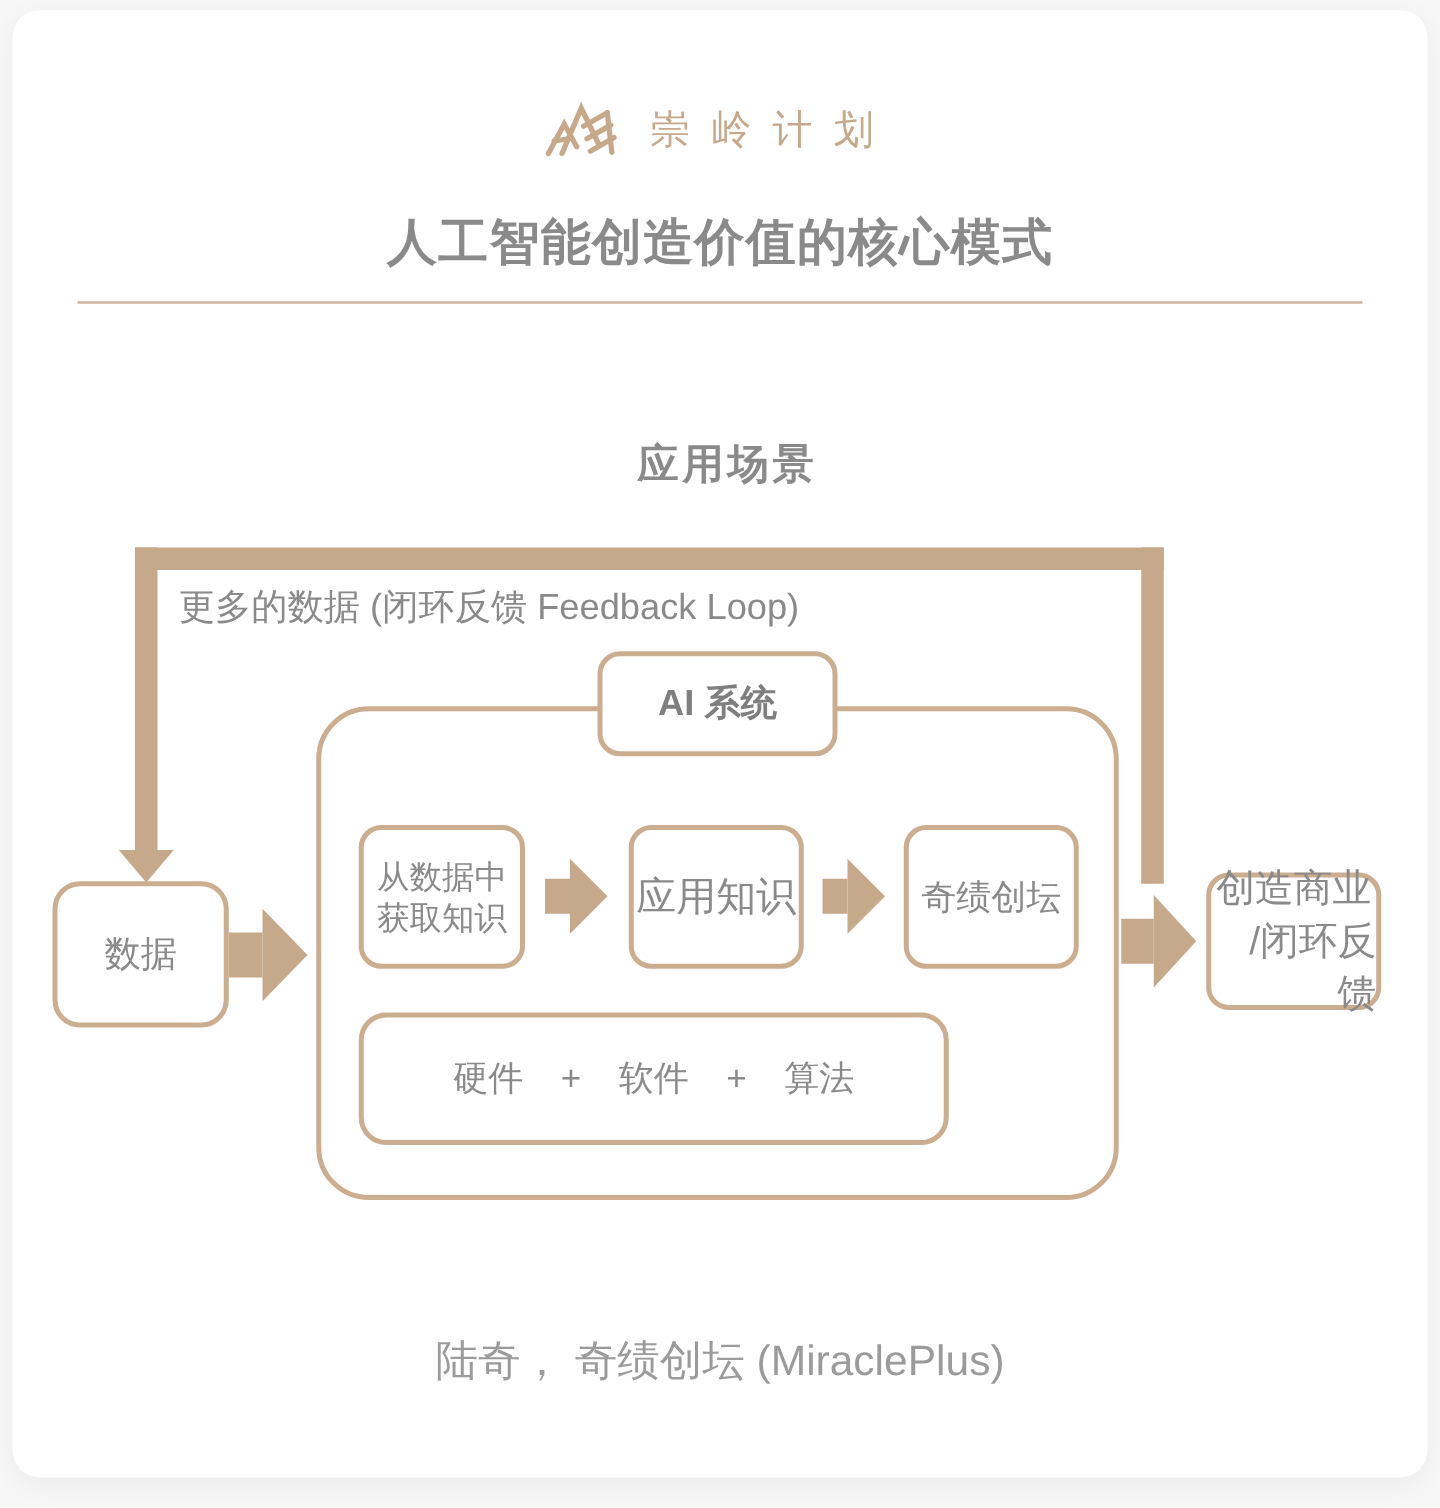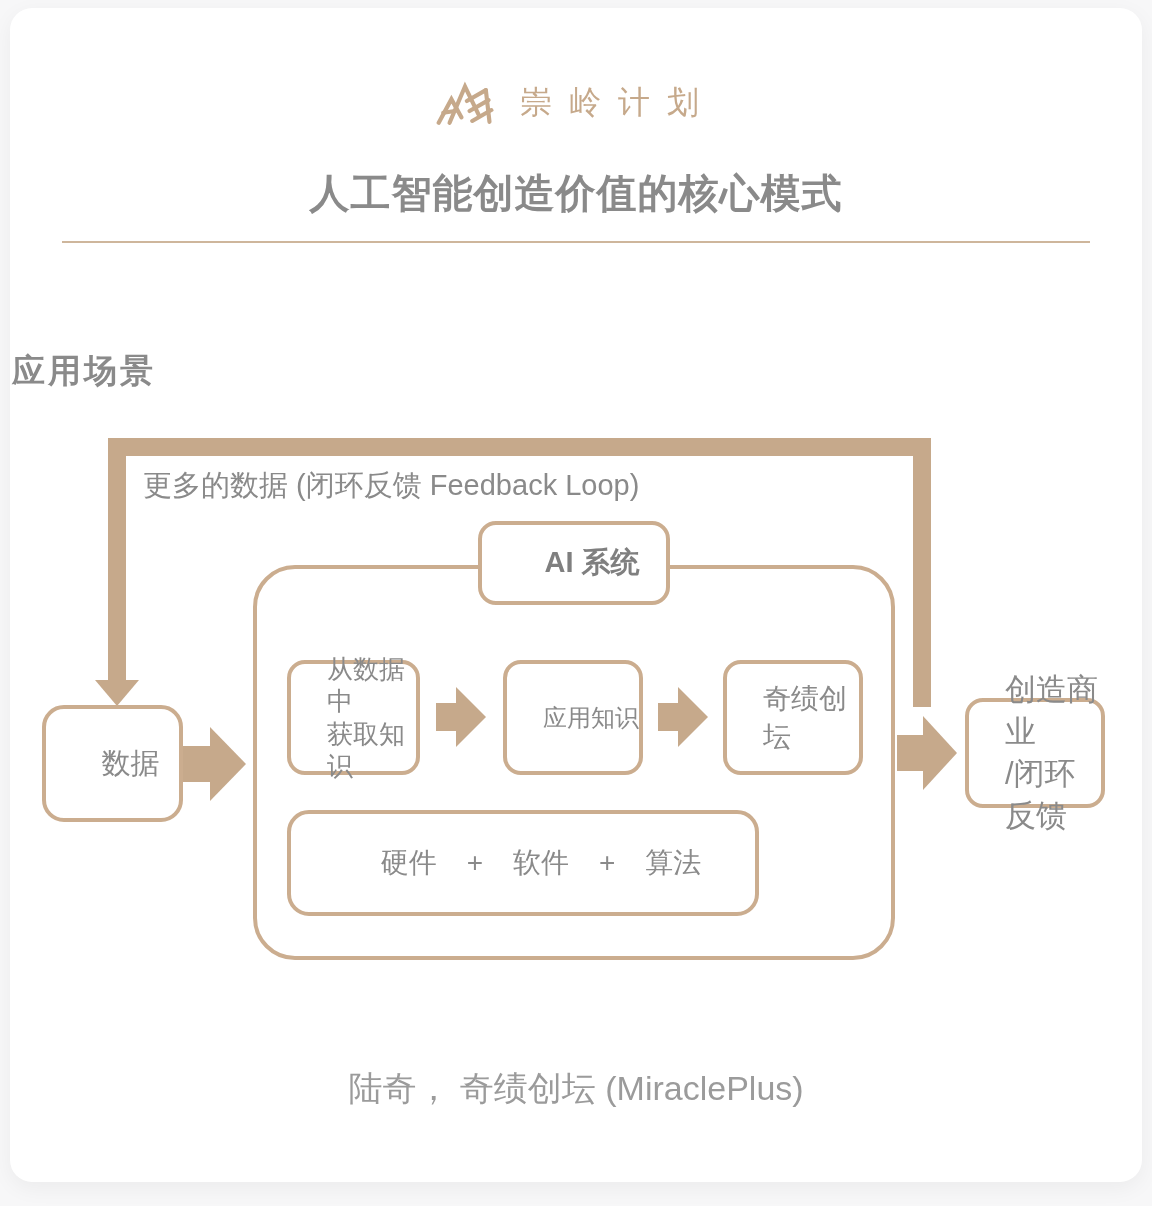--- a/index.html
+++ b/index.html
@@ -21,42 +21,42 @@
   .stage{position:absolute; inset:0;}
   .abs{position:absolute;}
 
   
   .logo-row{left:0; right:0; top:74px; display:flex; justify-content:center; align-items:center; gap:20px;}
   .logo-text{font-size:32px; letter-spacing:17px; color:var(--accent); font-weight:400; padding-left:6px;}
   .page-title{left:0; right:0; top:166px; text-align:center; font-size:40px; font-weight:700; color:var(--text-primary); letter-spacing:1px;}
   .divider{left:62px; top:241px; width:1028px; height:2px; background:var(--accent); opacity:0.85;}
 
   
-  .scene-label{left:0; right:0; top:349px; font-size:33px; font-weight:700; color:var(--text-primary); letter-spacing:3px;padding-left:12px;}
+  .scene-label{left:0; right:0; top:349px; text-align:center; font-size:33px; font-weight:700; color:var(--text-primary); letter-spacing:3px;padding-left:12px;}
   .feedback-label{left:143px; top:466px; font-size:29px; color:var(--text-primary);}
 
   
   .loop-top{left:108px; top:438px; width:823px; height:18px; background:var(--accent);}
   .loop-left{left:108px; top:438px; width:18px; height:242px; background:var(--accent);}
   .loop-right{left:913px; top:438px; width:18px; height:269px; background:var(--accent);}
   .loop-down-head{left:95px; top:680px; width:0; height:0;
     border-left:22px solid transparent; border-right:22px solid transparent;
     border-top:26px solid var(--accent);}
 
   
   .box{
     position:absolute; background:#fff; border:4px solid var(--box-border);
     display:flex; flex-direction:column; align-items:center; justify-content:center;
-    color:var(--text-primary); font-weight:500; text-align:left;padding-left:36px;
+    color:var(--text-primary); font-weight:500; text-align:right;
   }
   .ai-container{left:253px; top:565px; width:642px; height:395px; border-radius:42px; background:transparent;}
   .ai-badge{left:478px; top:521px; width:192px; height:84px; border-radius:18px; z-index:3; font-size:29px; font-weight:700; color:#7f7f7f; flex-direction:row;}
   .data-box{left:42px; top:705px; width:141px; height:117px; border-radius:22px; font-size:29px;}
   .step-a{left:287px; top:660px; width:133px; height:115px; border-radius:18px; font-size:26px; line-height:1.25;}
-  .step-b{left:503px; top:660px; width:140px; height:115px; border-radius:18px; font-size:24px;}
+  .step-b{left:503px; top:660px; width:140px; height:115px; border-radius:18px; font-size:32px;}
   .step-c{left:723px; top:660px; width:140px; height:115px; border-radius:18px; font-size:28px;}
   .foundation-box{left:287px; top:810px; width:472px; height:106px; border-radius:22px; font-size:28px; flex-direction:row; gap:30px;}
   .value-box{left:965px; top:698px; width:140px; height:110px; border-radius:18px; font-size:31px; line-height:1.35;}
 
   
   .harrow{position:absolute; display:flex; align-items:center;}
   .harrow .tail{background:var(--accent);}
   .harrow .head{width:0; height:0; border-style:solid; border-color:transparent; border-right:none;}
   .arrow-data{left:183px; top:727px; height:74px;}
   .arrow-data .tail{width:27px; height:36px;}

